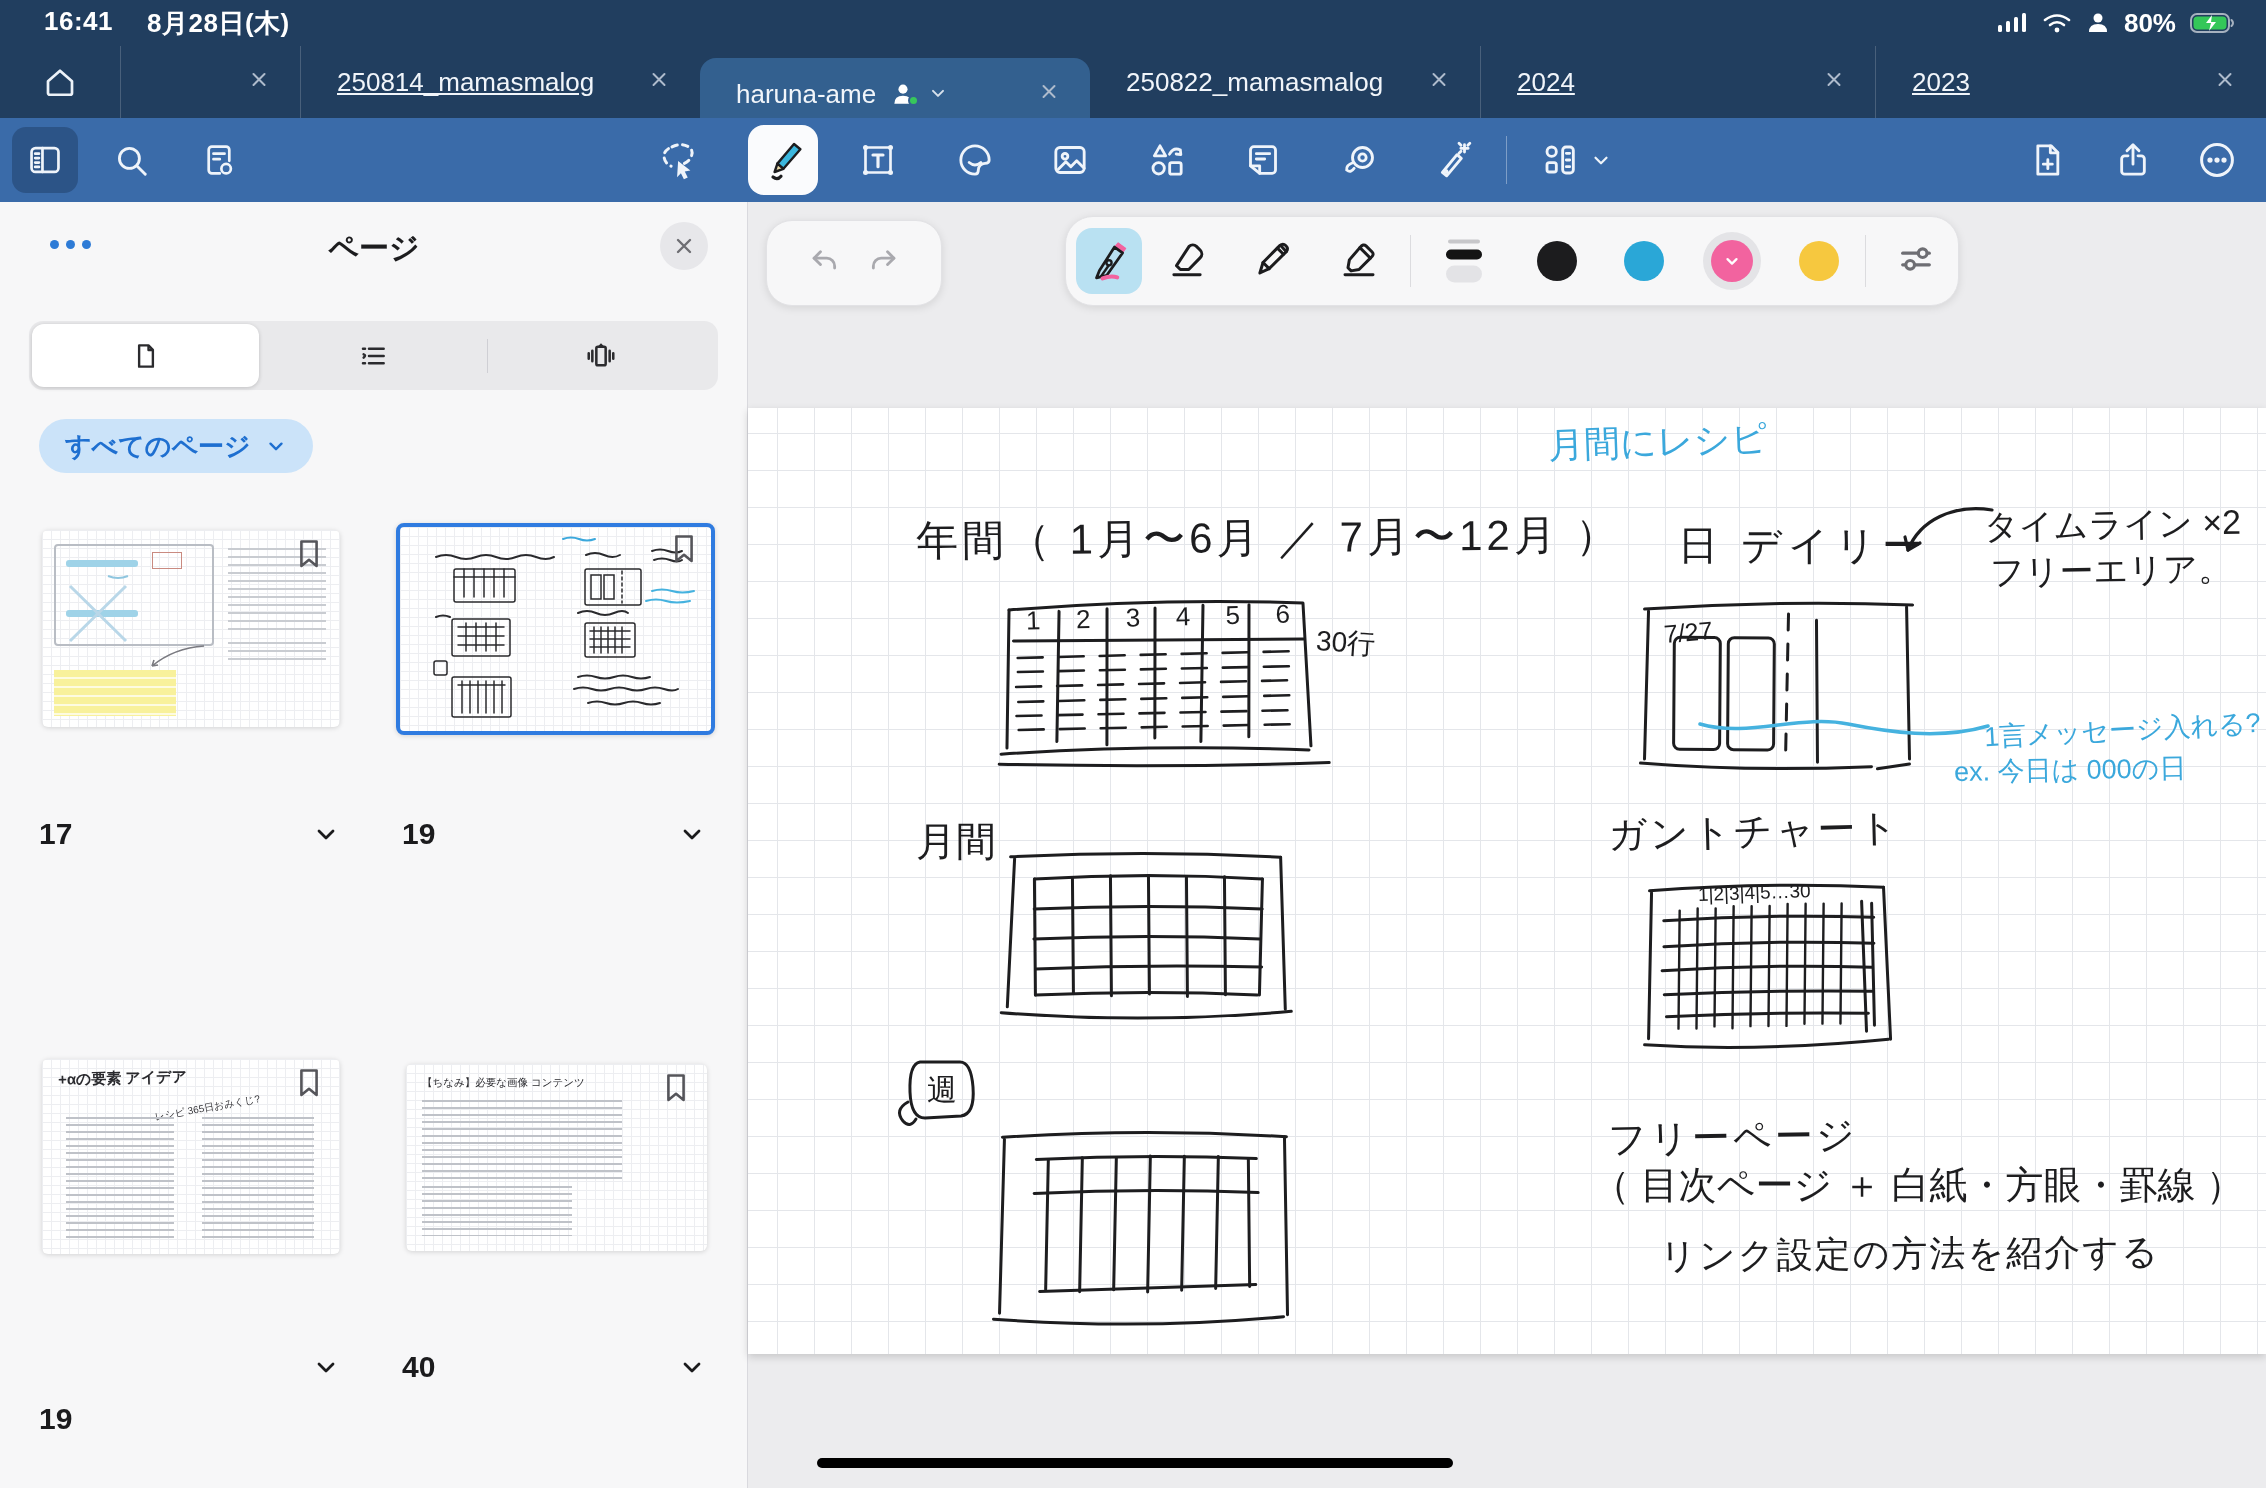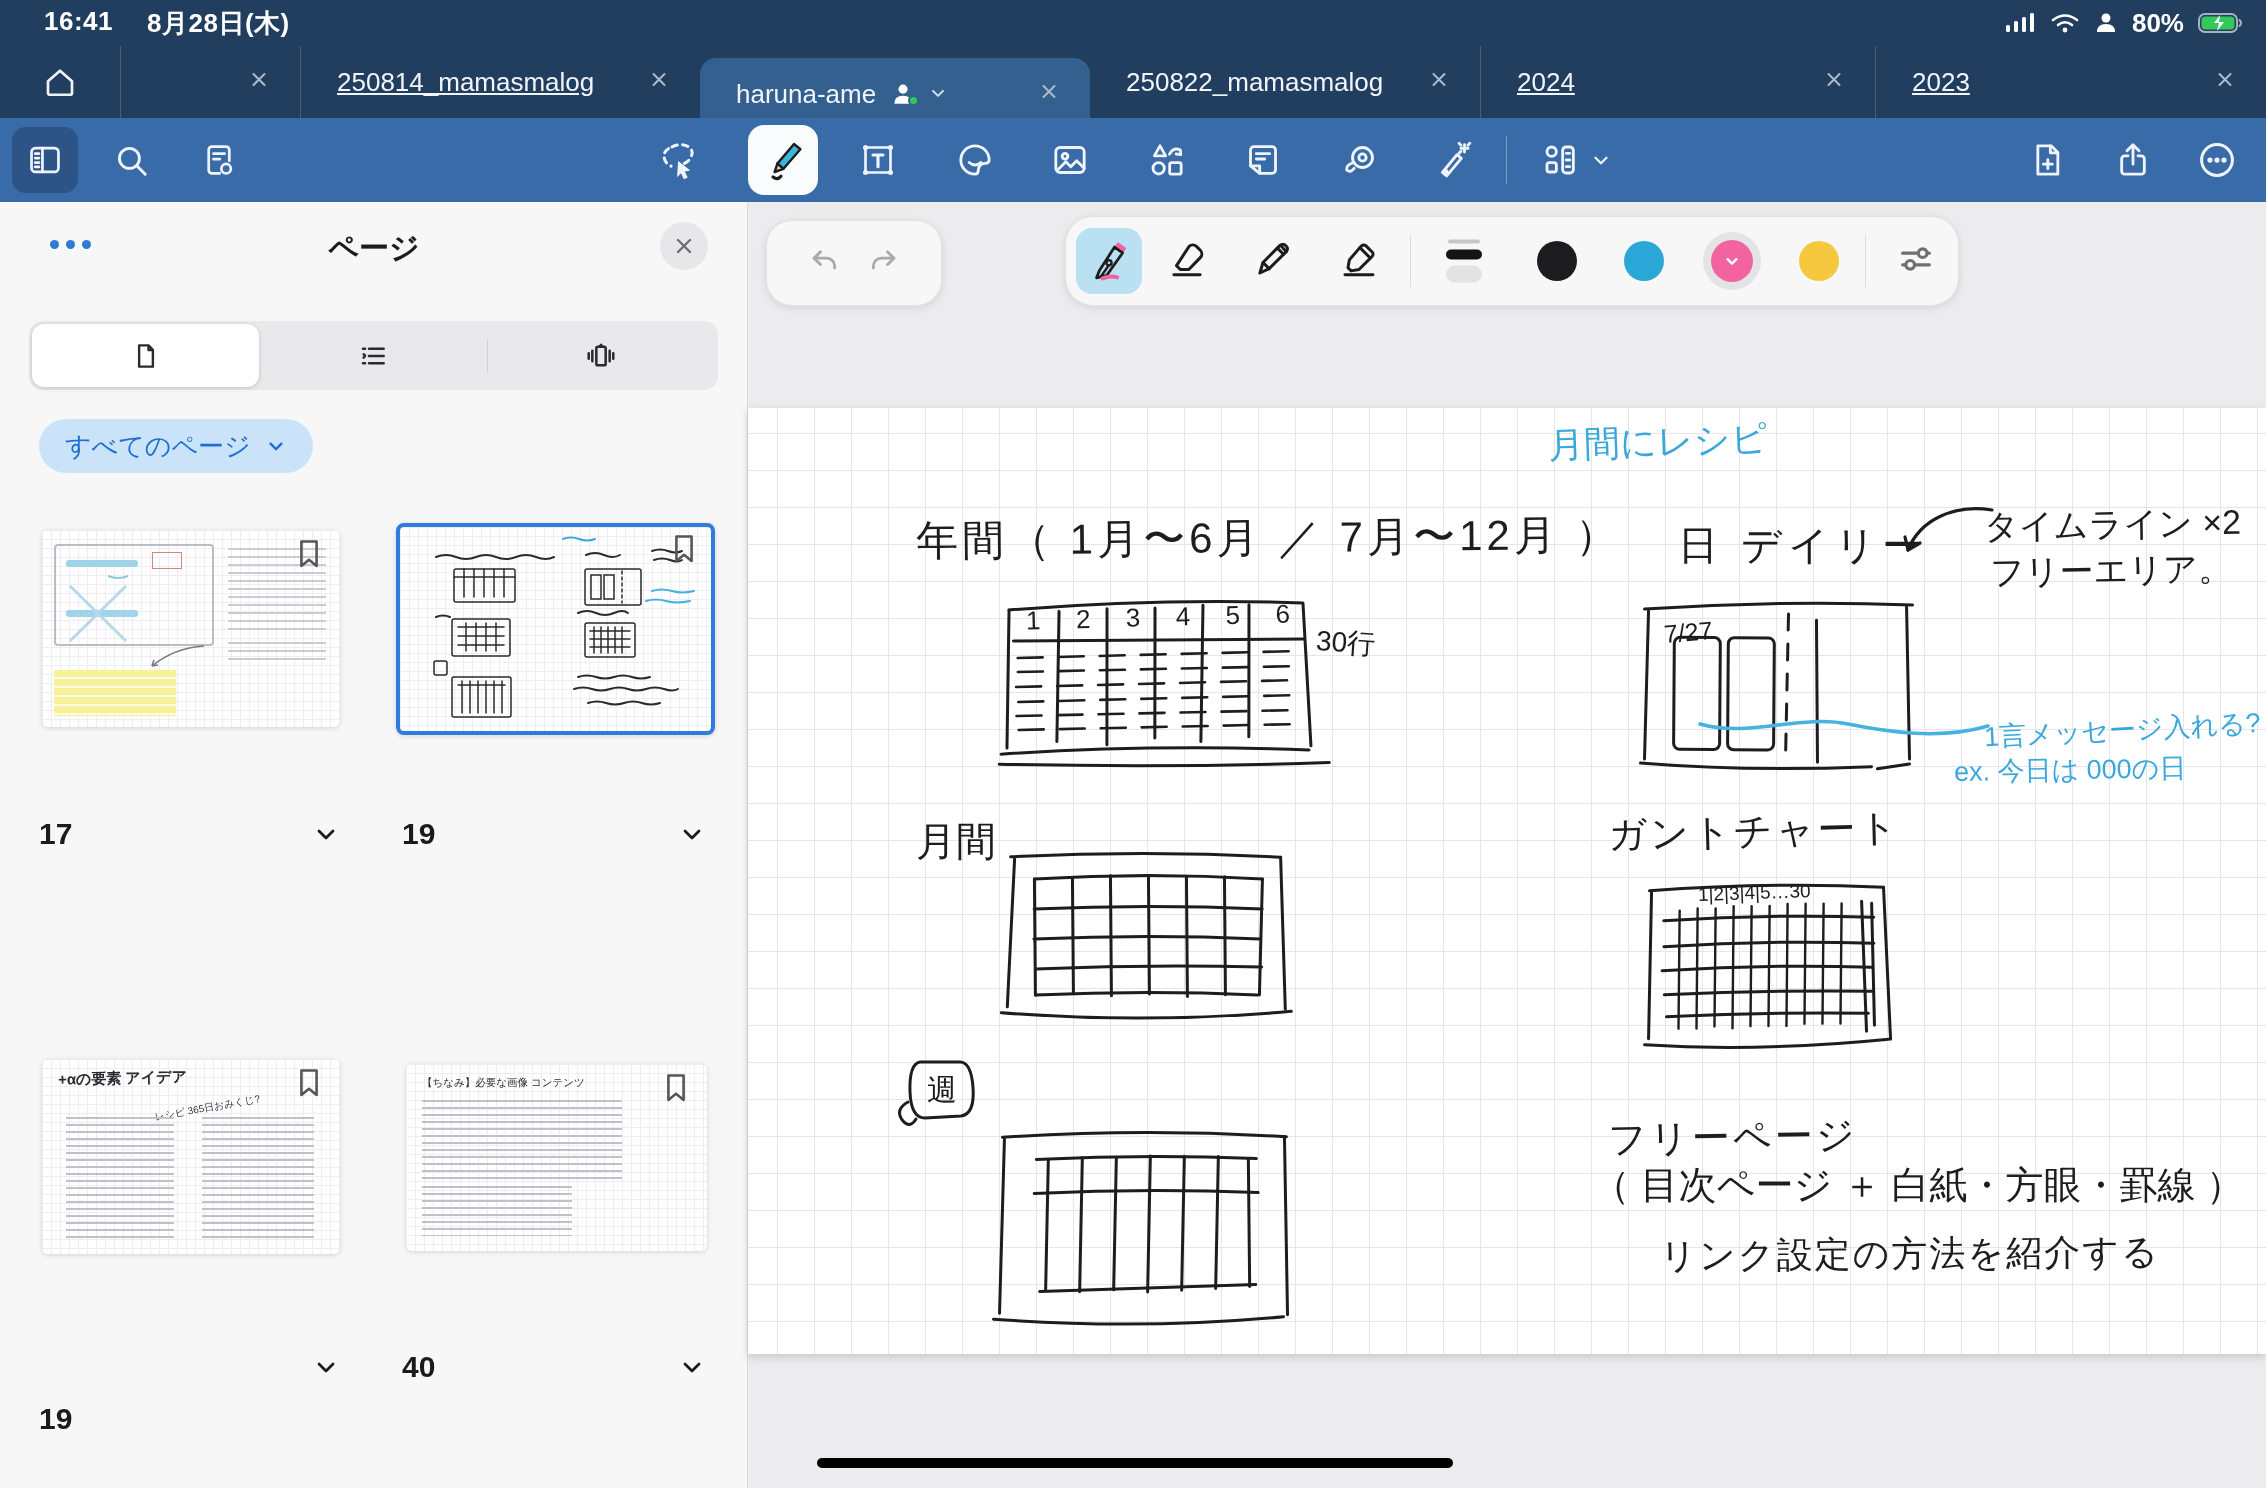--- a/index.html
+++ b/index.html
@@ -3,21 +3,21 @@
 <meta charset="utf-8">
 <style>
   html,body{margin:0;padding:0;background:#444;}
   *{box-sizing:border-box;}
   .screen{position:relative;width:2266px;height:1488px;overflow:hidden;
     font-family:"Liberation Sans","DejaVu Sans",sans-serif;background:#ECECEE;}
   .abs{position:absolute;}
 
   
   .status-bar{left:0;top:0;width:2266px;height:46px;background:#213E5F;color:#fff;
-    display:flex;align-items:center;justify-content:space-between;padding:0 22px 0 44px;}
+    display:flex;align-items:center;justify-content:space-between;padding:0 30px 0 44px;}
   .status-left{display:flex;gap:34px;font-size:26px;font-weight:600;letter-spacing:.5px;}
   .status-right{display:flex;align-items:center;gap:14px;font-size:26px;font-weight:600;}
   .status-right svg{display:block;}
 
   
   .tab-bar{left:0;top:46px;width:2266px;height:72px;background:#213E5F;}
   .home-btn{left:0;top:46px;width:120px;height:72px;display:flex;align-items:center;justify-content:center;color:#EDF2F8;}
   .tab{top:46px;height:72px;display:flex;align-items:center;color:#F1F5FA;font-size:26px;}
   .tab .tab-label{padding-left:36px;white-space:nowrap;overflow:hidden;max-width:78%;}
   .tab .tab-close{position:absolute;right:30px;top:50%;transform:translateY(-50%);color:#AEBBCC;}
@@ -43,21 +43,21 @@
   .sb-dots{left:50px;top:38px;display:flex;gap:7px;}
   .sb-dots i{width:9px;height:9px;border-radius:50%;background:#2E7BD6;}
   .sb-title{left:0;top:26px;width:748px;text-align:center;font-size:30px;font-weight:600;color:#1C1C1E;}
   .sb-close{left:660px;top:20px;width:48px;height:48px;border-radius:50%;background:#E7E7EA;
     display:flex;align-items:center;justify-content:center;color:#6E6E73;}
   .seg{left:29px;top:119px;width:689px;height:69px;background:#E9E9EB;border-radius:14px;display:flex;align-items:center;padding:3px;}
   .seg-item{flex:1;height:63px;display:flex;align-items:center;justify-content:center;color:#2B2B2E;position:relative;}
   .seg-item.selected{background:#fff;border-radius:12px;box-shadow:0 1px 4px rgba(0,0,0,.18);}
   .seg-sep{width:1px;height:34px;background:#CFCFD4;}
   .filter-pill{left:39px;top:217px;height:54px;background:#CBE3F9;border-radius:27px;display:inline-flex;
-    align-items:center;gap:14px;padding:0 26px;color:#1E6FD0;font-size:26px;font-weight:400;}
+    align-items:center;gap:14px;padding:0 26px;color:#1E6FD0;font-size:26px;font-weight:700;}
 
   .thumb{background:#fff;border-radius:6px;box-shadow:0 1px 5px rgba(0,0,0,.15);
     background-image:linear-gradient(to right,#EDEEF1 1px,transparent 1px),linear-gradient(to bottom,#EDEEF1 1px,transparent 1px);
     background-size:9px 9px;overflow:hidden;}
   .thumb.selected{border:4px solid #2F7BE0;border-radius:8px;}
   .bookmark{position:absolute;color:#55555A;}
   .pg-label{font-size:30px;font-weight:600;color:#1B1B1D;}
   .pg-chevron{color:#1B1B1D;}
   .stripes{background-image:repeating-linear-gradient(to bottom,#C9CCD1 0 2px,transparent 2px 8px);}
   .stripes-sm{background-image:repeating-linear-gradient(to bottom,#BFC2C8 0 2px,transparent 2px 7px);}

